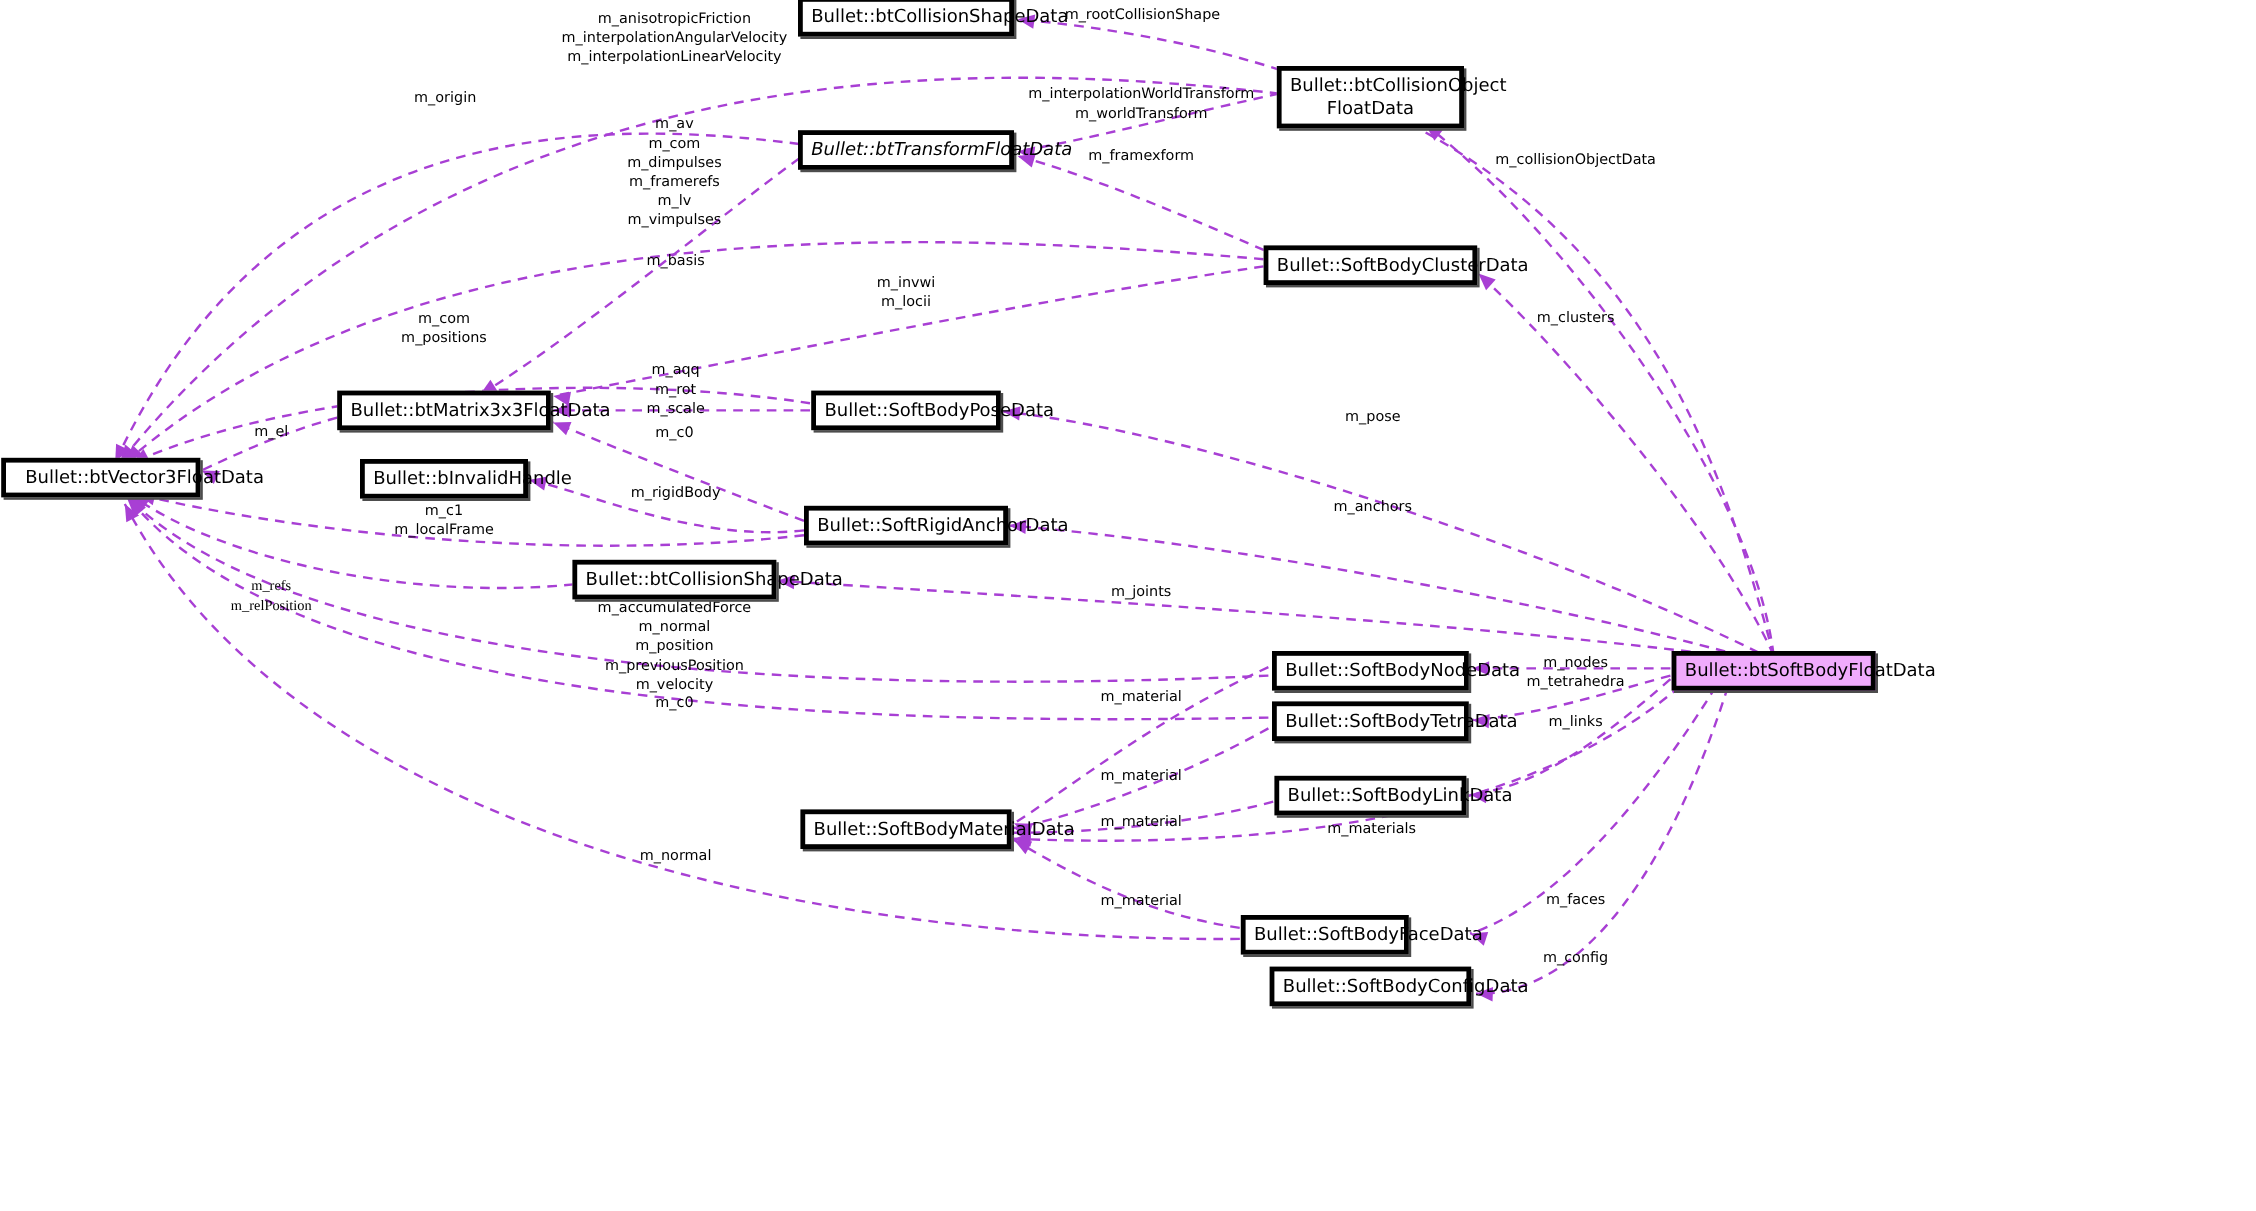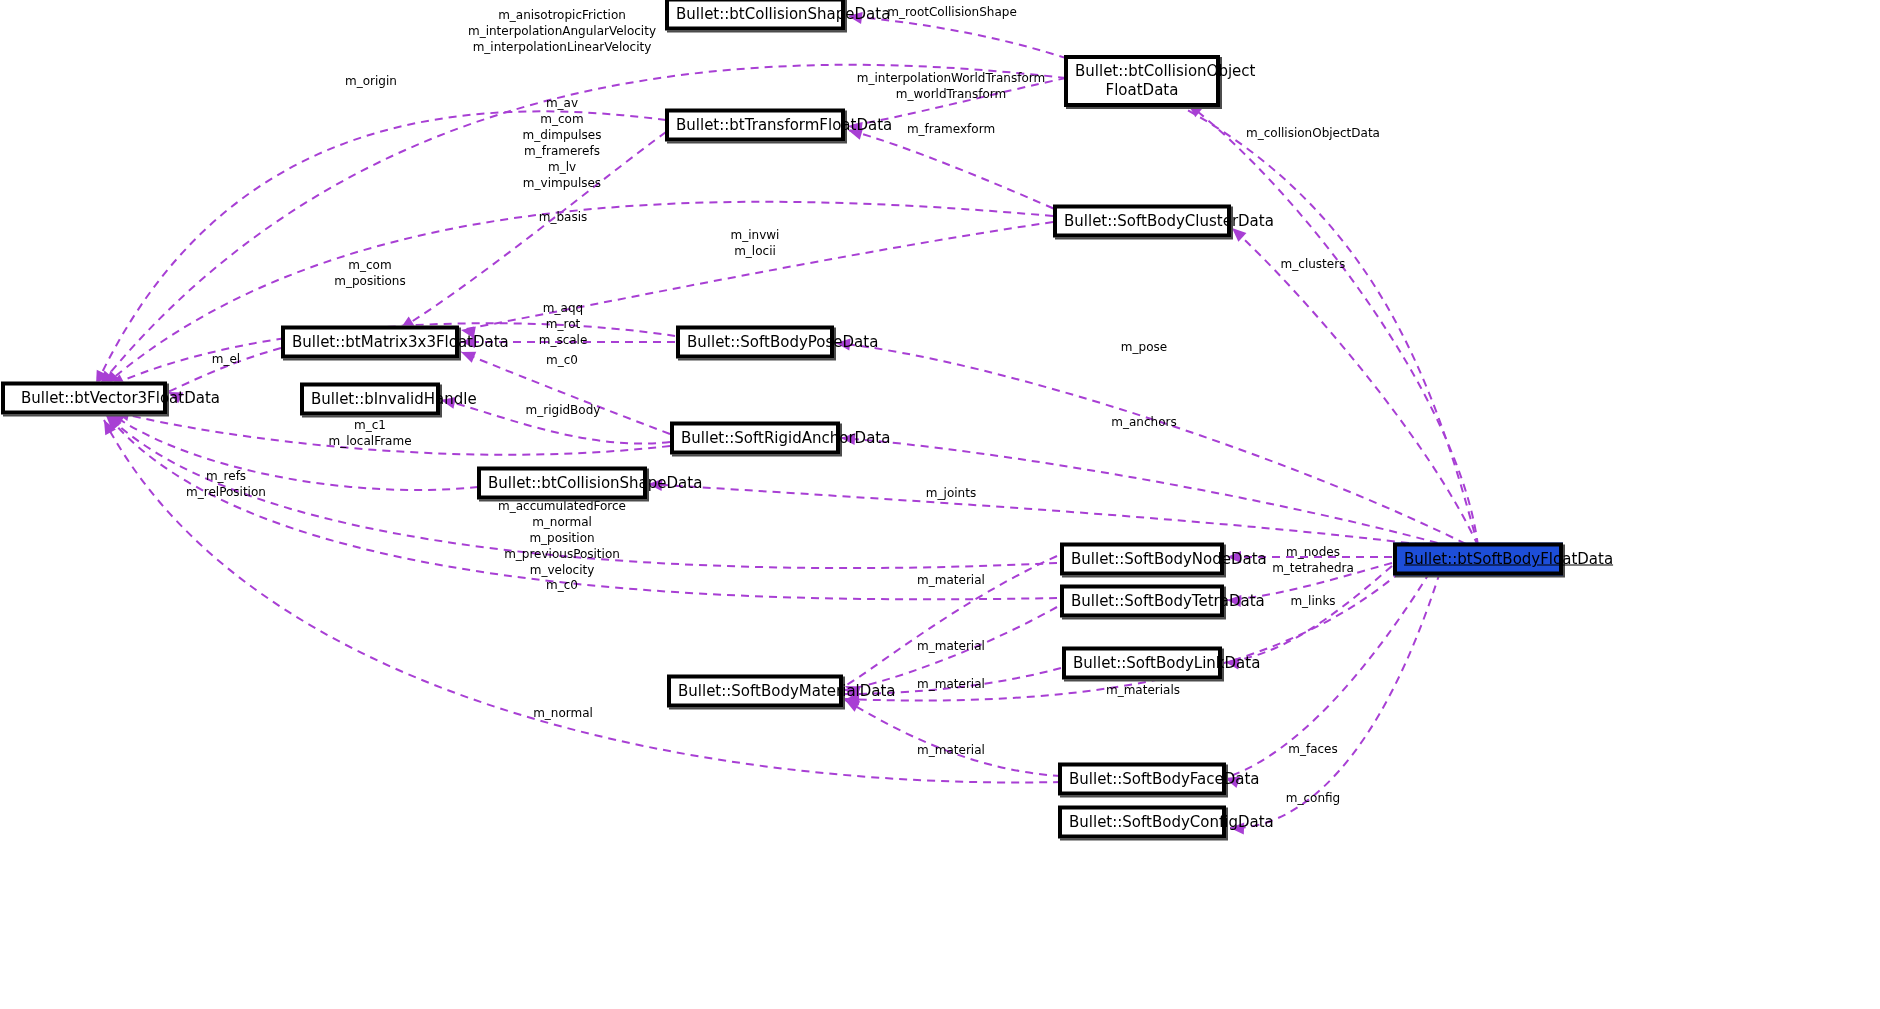--- a/index.html
+++ b/index.html
@@ -14,22 +14,21 @@
     color:#000000;
     font-size:15px;
     line-height:19px;
     text-align:center;
     padding:3px 7px;
     white-space:pre;
     box-shadow:2px 2px 0 0 #4d4d4d;
     transform:translate(-50%,-50%);
   }
   .node-box.highlight{
-    background:#1d4ed8;
-    text-decoration:underline;
+    background:#f0abfc;
   }
   .edge-label{
     position:absolute;
     font-size:12px;
     line-height:16px;
     color:#000000;
     text-align:center;
     white-space:pre;
     transform:translate(-50%,-50%);
     pointer-events:none;
@@ -197,21 +196,21 @@
     <div class="edge-label" style="left: 563px; top: 324px;">m_aqq
 m_rot
 m_scale</div>
     <div class="edge-label" style="left: 1144px; top: 347px;">m_pose</div>
     <div class="edge-label" style="left: 226px; top: 359px;">m_el</div>
     <div class="edge-label" style="left: 562px; top: 360px;">m_c0</div>
     <div class="edge-label" style="left: 563px; top: 410px;">m_rigidBody</div>
     <div class="edge-label" style="left: 1144px; top: 422px;">m_anchors</div>
     <div class="edge-label" style="left: 370px; top: 433px;">m_c1
 m_localFrame</div>
-    <div class="edge-label" style="left: 226px; top: 484px;">m_refs
+    <div class="edge-label" style="left: 226px; top: 496px; font-family: Liberation Serif, serif;">m_refs
 m_relPosition</div>
     <div class="edge-label" style="left: 951px; top: 493px;">m_joints</div>
     <div class="edge-label" style="left: 562px; top: 538px;">m_accumulatedForce
 m_normal
 m_position
 m_previousPosition
 m_velocity</div>
     <div class="edge-label" style="left: 1313px; top: 560px;">m_nodes
 m_tetrahedra</div>
     <div class="edge-label" style="left: 951px; top: 580px;">m_material</div>
@@ -220,28 +219,28 @@
     <div class="edge-label" style="left: 951px; top: 646px;">m_material</div>
     <div class="edge-label" style="left: 951px; top: 684px;">m_material</div>
     <div class="edge-label" style="left: 1143px; top: 690px;">m_materials</div>
     <div class="edge-label" style="left: 563px; top: 713px;">m_normal</div>
     <div class="edge-label" style="left: 951px; top: 750px;">m_material</div>
     <div class="edge-label" style="left: 1313px; top: 749px;">m_faces</div>
     <div class="edge-label" style="left: 1313px; top: 798px;">m_config</div>
     <div class="node-box" style="left: 755px; top: 14px; width: 180px; min-height: 26px;">Bullet::btCollisionShapeData</div>
     <div class="node-box" style="left: 1142px; top: 81px; width: 156px; min-height: 42px;">Bullet::btCollisionObject
 FloatData</div>
-    <div class="node-box" style="left: 755px; top: 125px; width: 180px; min-height: 26px;">Bullet::btTransformFloatData</div>
+    <div class="node-box" style="left: 755px; top: 125px; width: 180px; min-height: 26px; font-style: italic;">Bullet::btTransformFloatData</div>
     <div class="node-box" style="left: 1142px; top: 221px; width: 178px; min-height: 26px;">Bullet::SoftBodyClusterData</div>
     <div class="node-box" style="left: 370px; top: 342px; width: 178px; min-height: 26px;">Bullet::btMatrix3x3FloatData</div>
     <div class="node-box" style="left: 755px; top: 342px; width: 158px; min-height: 26px;">Bullet::SoftBodyPoseData</div>
     <div class="node-box" style="left: 84px; top: 398px; width: 166px; min-height: 26px; padding-left: 16px;">Bullet::btVector3FloatData</div>
     <div class="node-box" style="left: 370px; top: 399px; width: 140px; min-height: 26px;">Bullet::bInvalidHandle</div>
     <div class="node-box" style="left: 755px; top: 438px; width: 170px; min-height: 26px; text-align: right;">Bullet::SoftRigidAnchorData</div>
     <div class="node-box" style="left: 562px; top: 483px; width: 170px; min-height: 26px;">Bullet::btCollisionShapeData</div>
     <div class="node-box" style="left: 1142px; top: 559px; width: 164px; min-height: 26px;">Bullet::SoftBodyNodeData</div>
     <div class="node-box highlight" style="left: 1478px; top: 559px; width: 170px; min-height: 26px;">Bullet::btSoftBodyFloatData</div>
     <div class="node-box" style="left: 1142px; top: 601px; width: 164px; min-height: 26px;">Bullet::SoftBodyTetraData</div>
     <div class="node-box" style="left: 1142px; top: 663px; width: 160px; min-height: 26px;">Bullet::SoftBodyLinkData</div>
     <div class="node-box" style="left: 755px; top: 691px; width: 176px; min-height: 26px;">Bullet::SoftBodyMaterialData</div>
-    <div class="node-box" style="left: 1142px; top: 779px; width: 168px; min-height: 26px;">Bullet::SoftBodyFaceData</div>
+    <div class="node-box" style="left: 1104px; top: 779px; width: 140px; min-height: 26px;">Bullet::SoftBodyFaceData</div>
     <div class="node-box" style="left: 1142px; top: 822px; width: 168px; min-height: 26px;">Bullet::SoftBodyConfigData</div>
   </div>
 
 </body></html>

